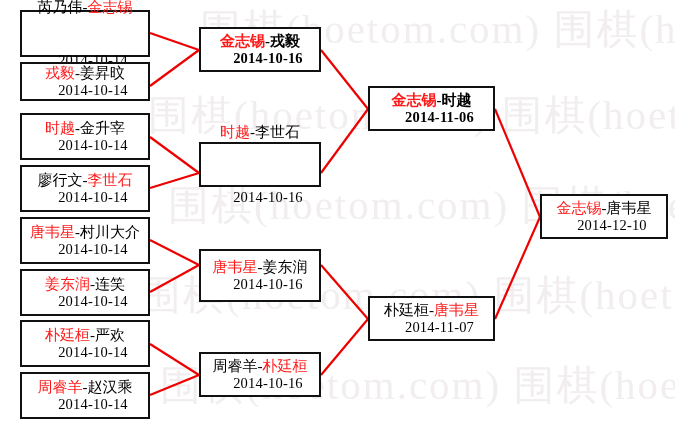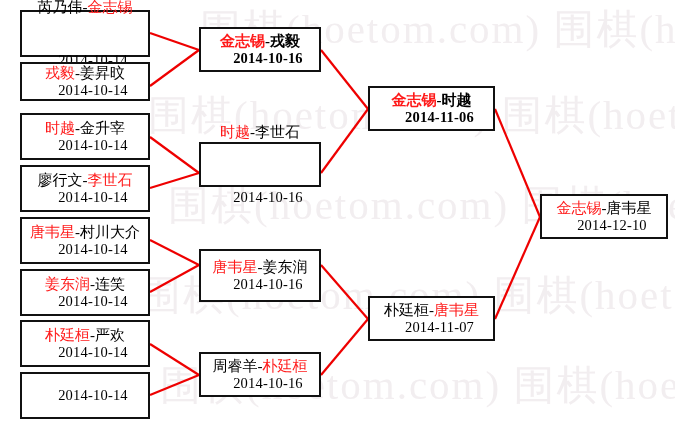--- a/index.html
+++ b/index.html
@@ -119,20 +119,21 @@
       </div>
       <div class="match" style="left: 20px; top: 269px; width: 130px; height: 47px;">
         <div class="players"><span class="w">姜东润</span><span class="sep">-</span><span class="">连笑</span></div>
         <div class="date">2014-10-14</div>
       </div>
       <div class="match" style="left: 20px; top: 320px; width: 130px; height: 47px;">
         <div class="players"><span class="w">朴廷桓</span><span class="sep">-</span><span class="">严欢</span></div>
         <div class="date">2014-10-14</div>
       </div>
       <div class="match" style="left: 20px; top: 372px; width: 130px; height: 47px;">
+        <div class="players"><span class="w">周睿羊</span><span class="sep">-</span><span class="">赵汉乘</span></div>
         <div class="date">2014-10-14</div>
       </div>
       <div class="match" style="left: 199px; top: 27px; width: 122px; height: 45px; font-weight: bold;">
         <div class="players"><span class="w">金志锡</span><span class="sep">-</span><span class="">戎毅</span></div>
         <div class="date">2014-10-16</div>
       </div>
       <div class="match" style="left: 199px; top: 142px; width: 122px; height: 45px; gap: 48px;">
         <div class="players"><span class="w">时越</span><span class="sep">-</span><span class="">李世石</span></div>
         <div class="date">2014-10-16</div>
       </div>

